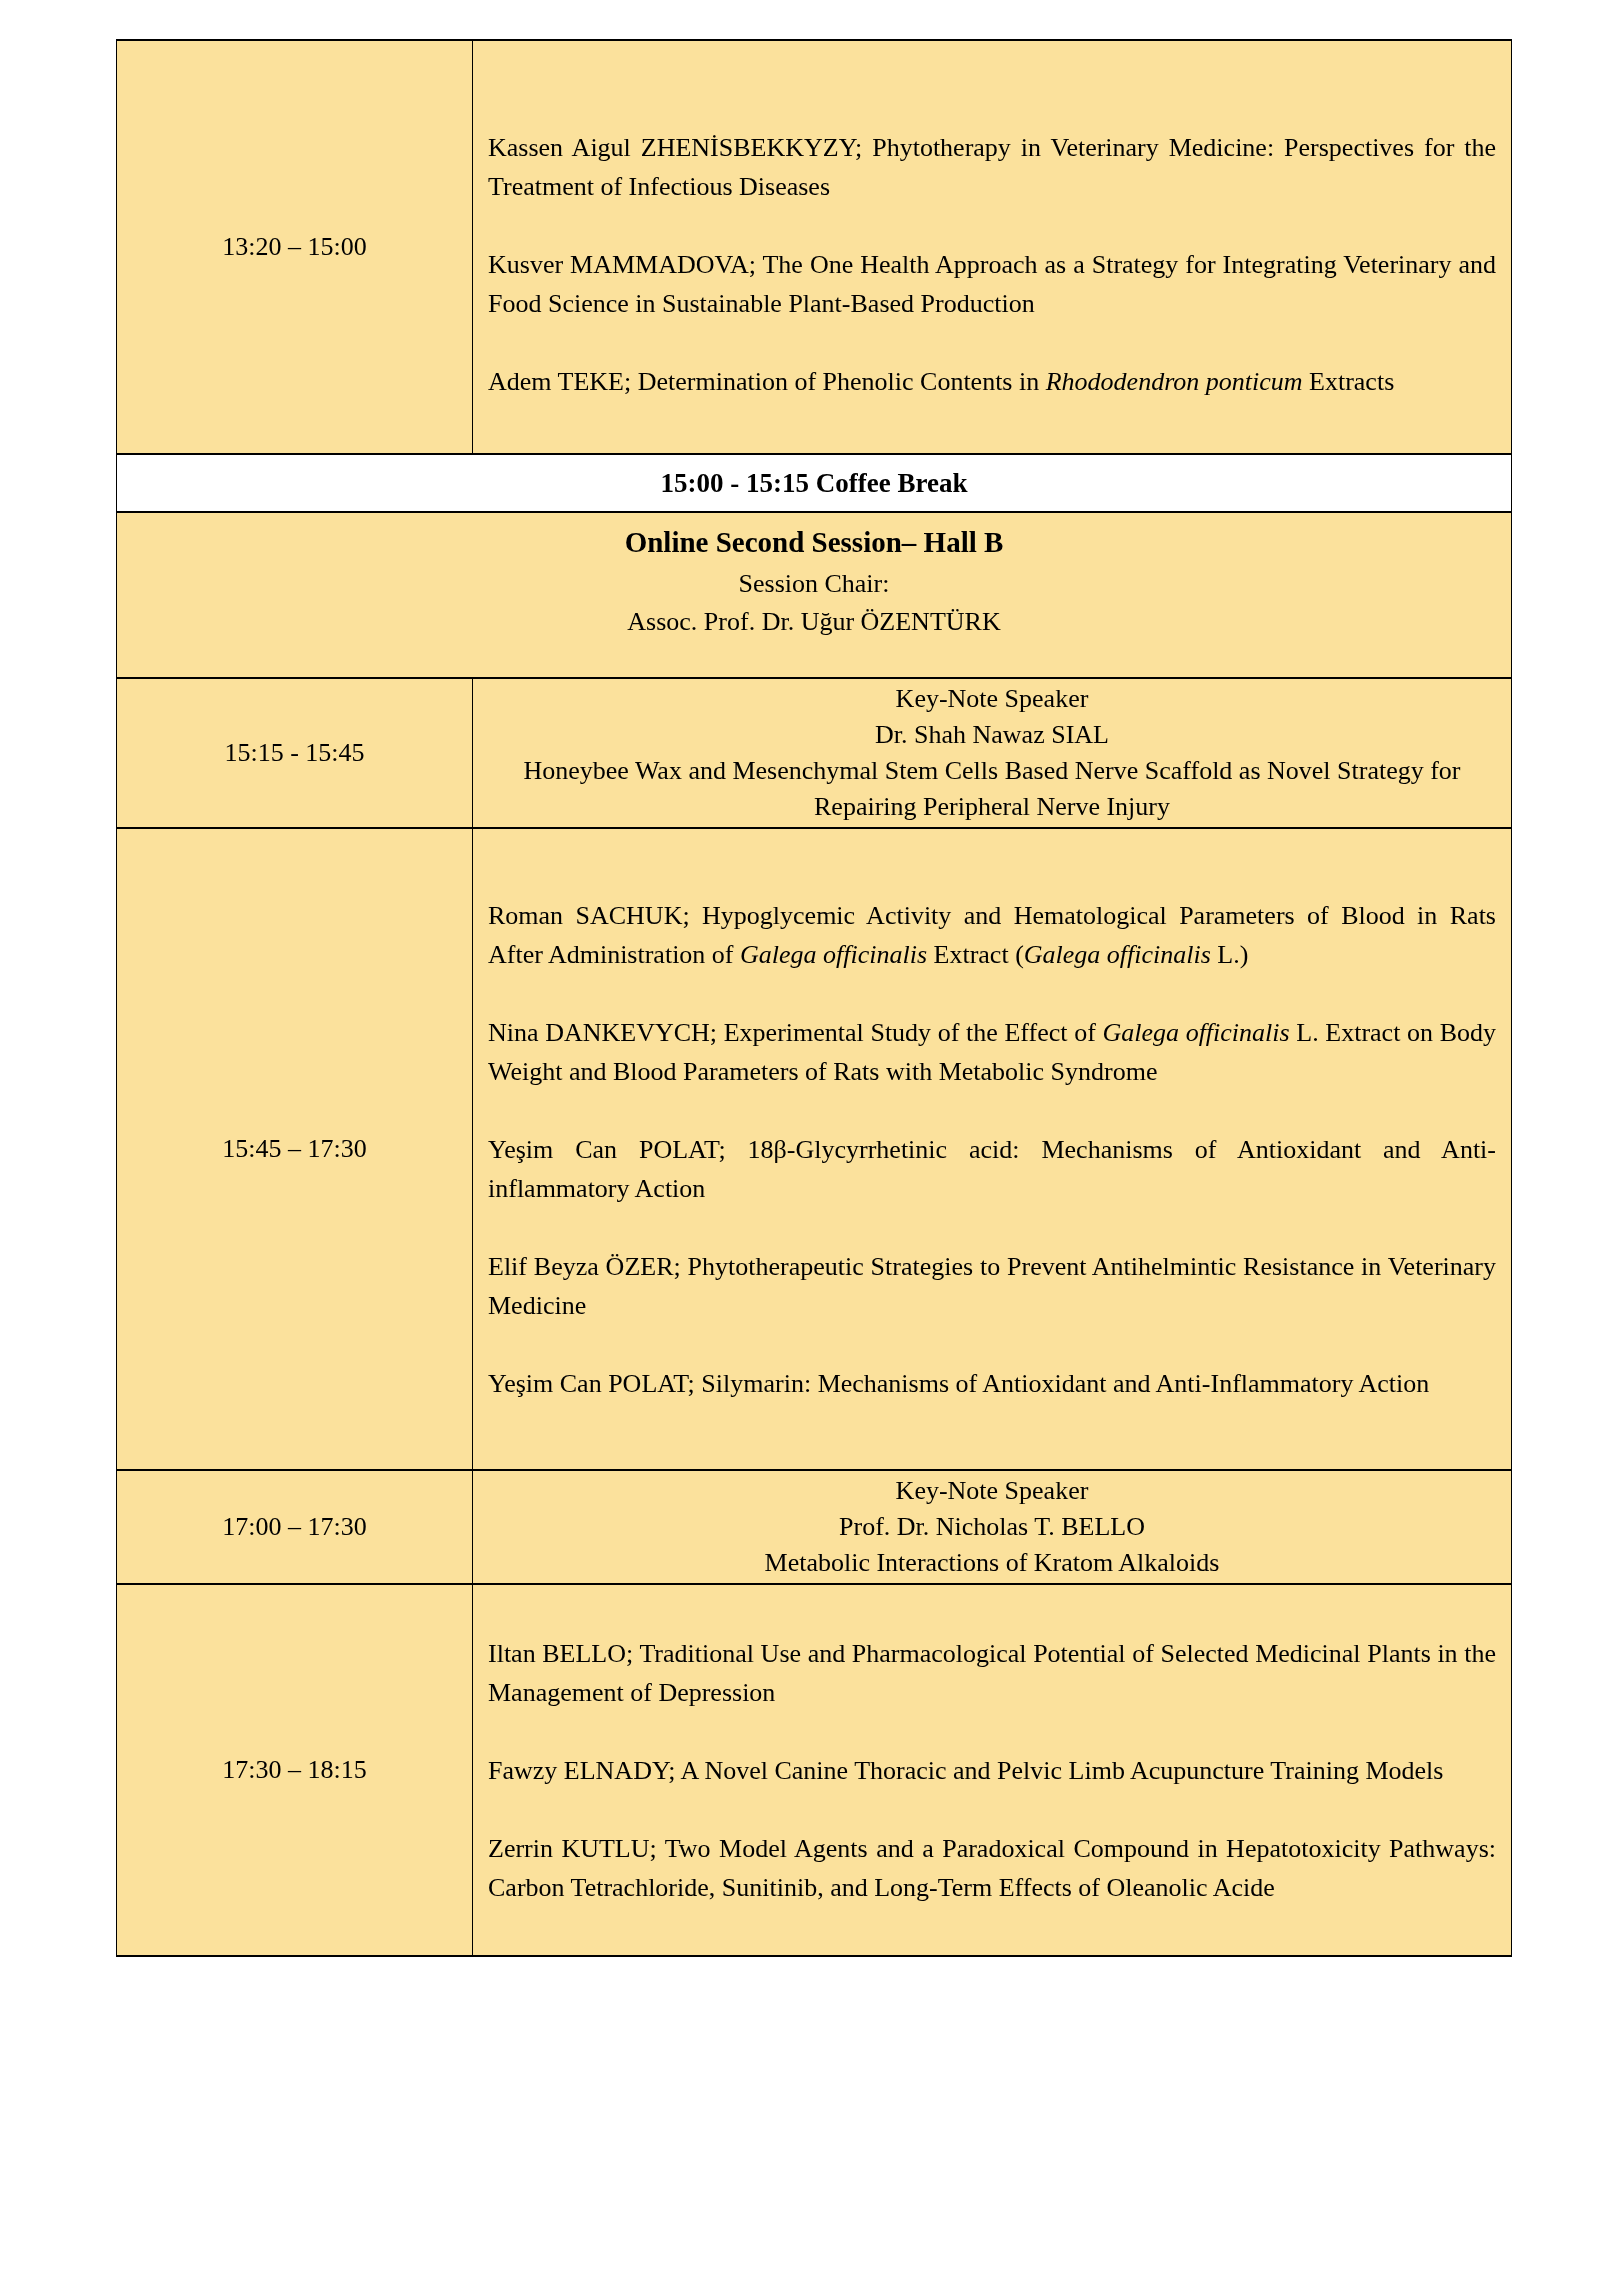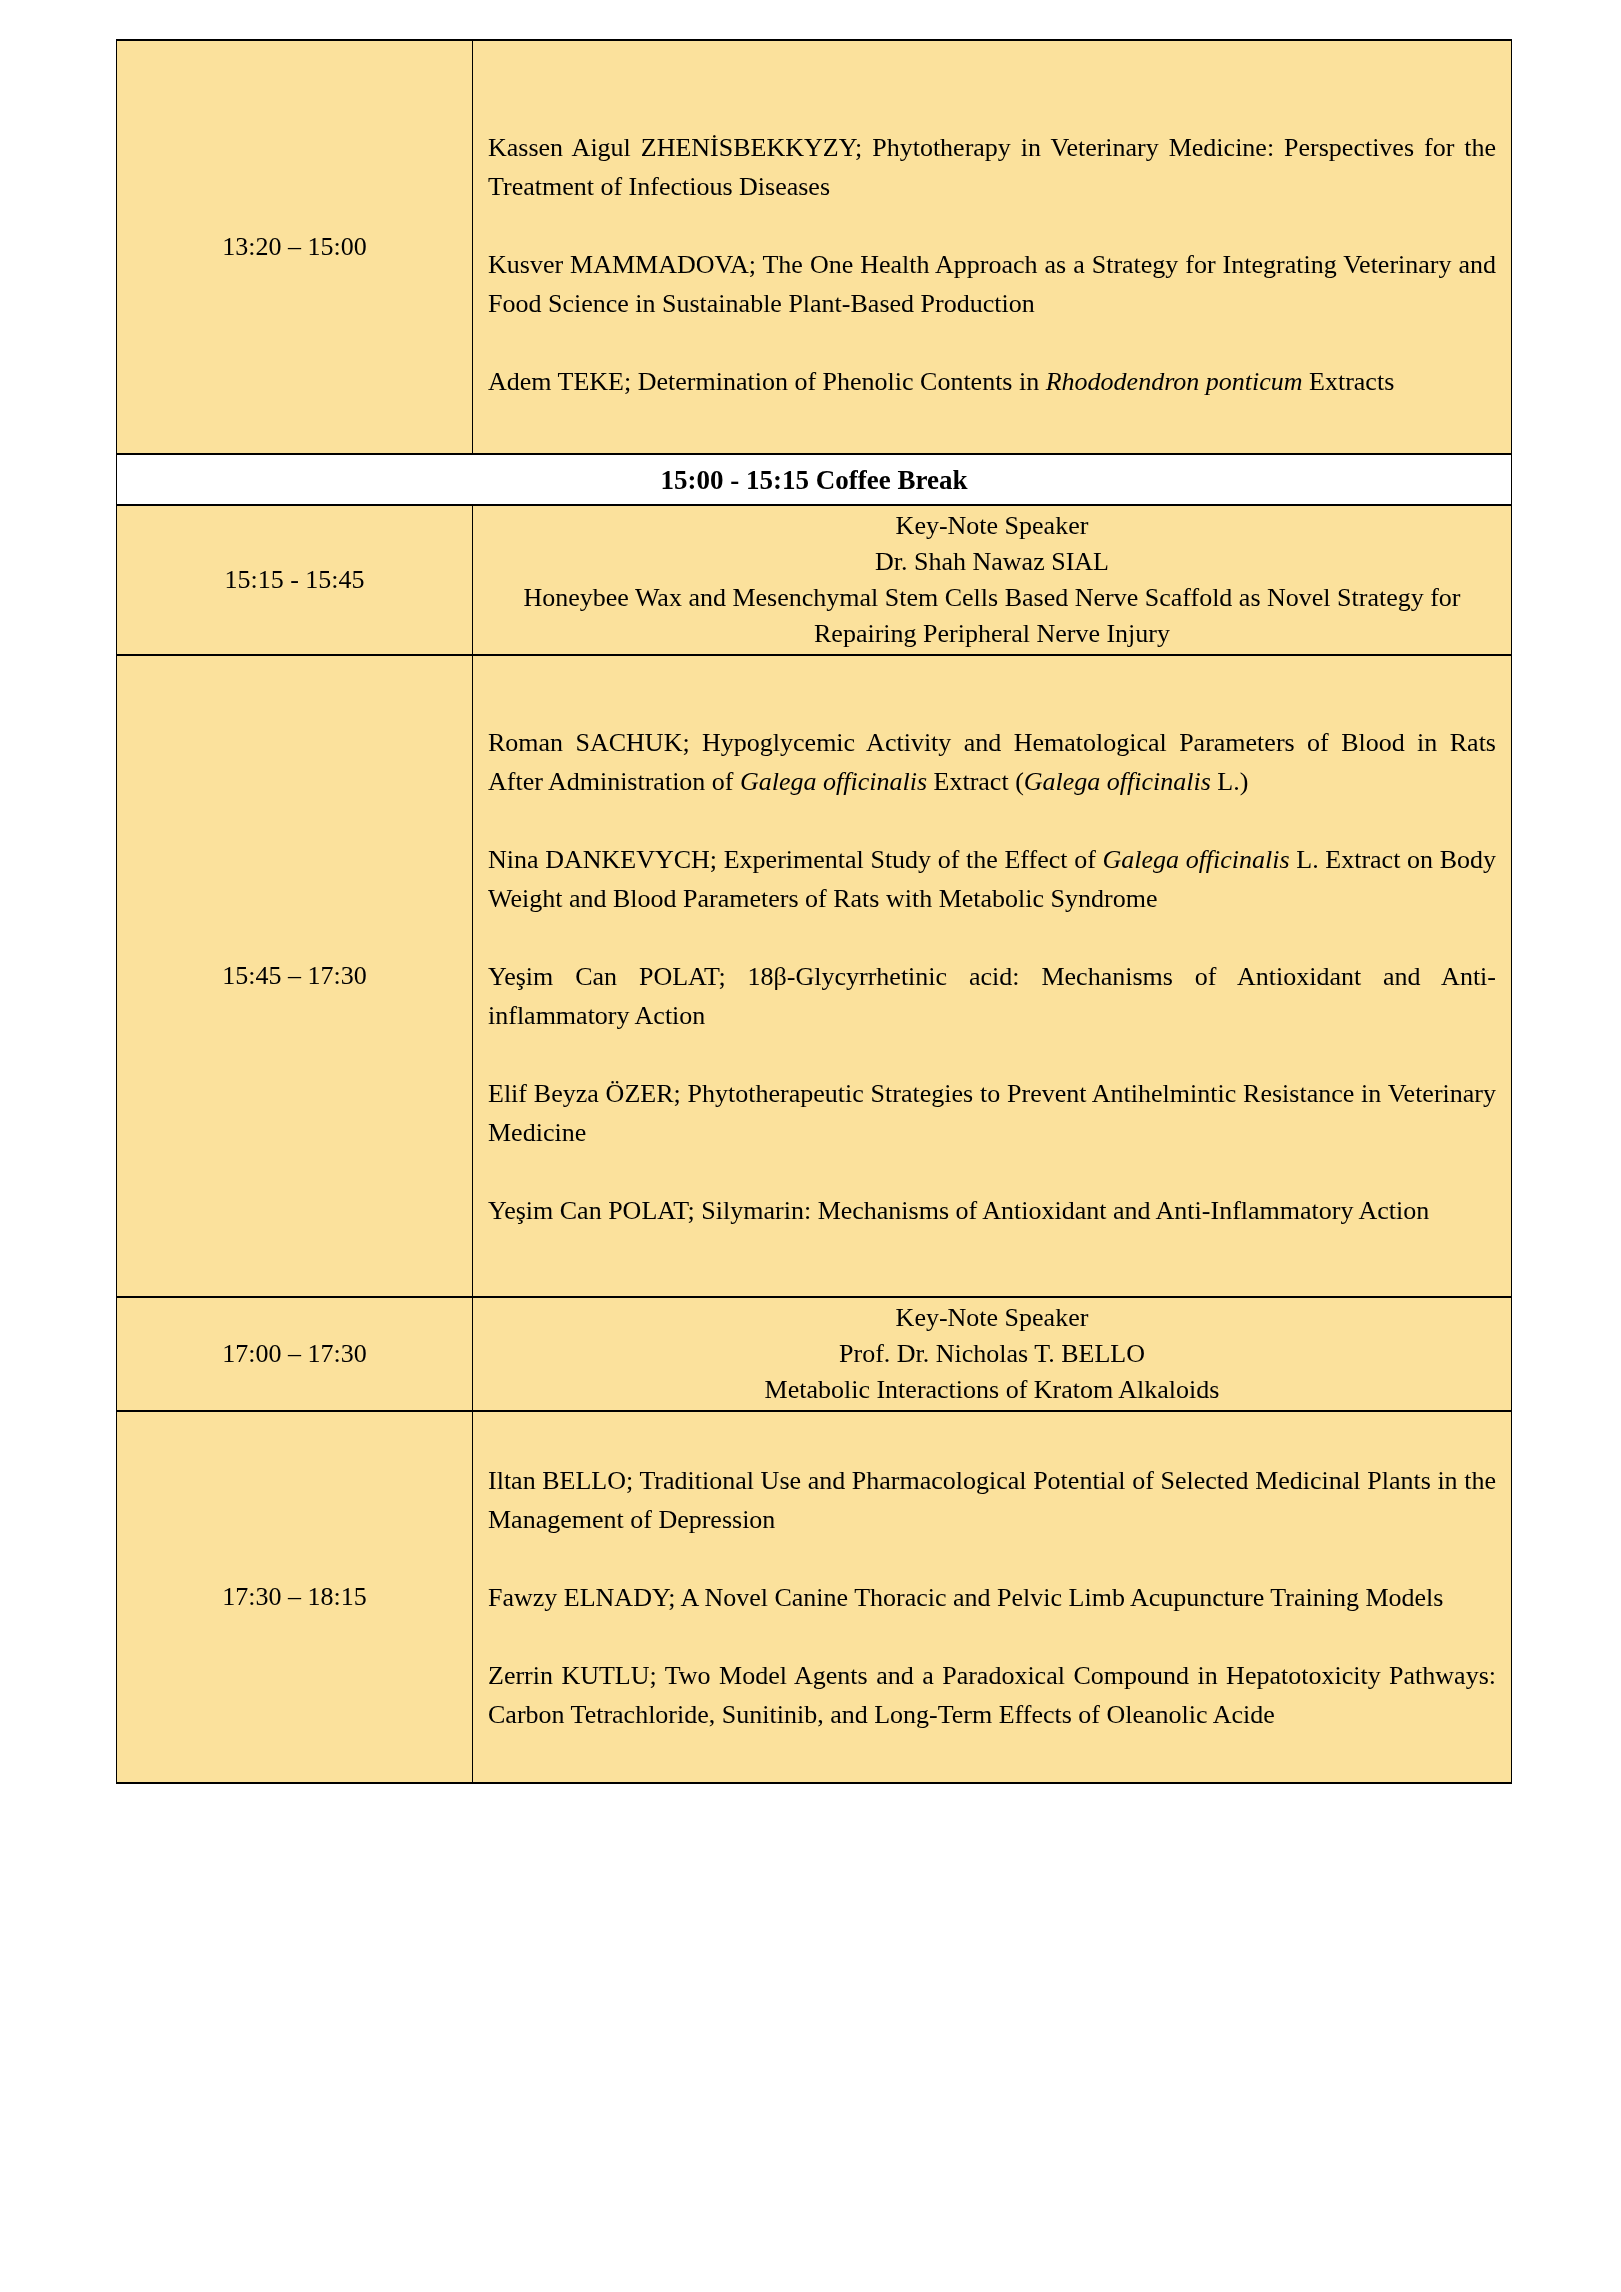--- a/index.html
+++ b/index.html
@@ -96,22 +96,29 @@
     </colgroup>
     <tbody>
         <tr style="height: 414px;">
           <td class="time-cell">13:20 – 15:00</td>
           <td class="content-cell" style="padding: 47px 15px 12.5px;">
             <p class="entry"><span class="b ">Kassen Aigul ZHENİSBEKKYZY</span><span class="">; Phytotherapy in Veterinary Medicine: Perspectives for the Treatment of Infectious Diseases</span></p>
             <p class="entry"><span class="b ">Kusver MAMMADOVA;</span><span class=""> The One Health Approach as a Strategy for Integrating Veterinary and Food Science in Sustainable Plant-Based Production</span></p>
             <p class="entry"><span class="b ">Adem TEKE</span><span class="">; Determination of Phenolic Contents in </span><span class="i">Rhododendron ponticum</span><span class=""> Extracts</span></p>
           </td>
         </tr>
-        <tr style="height: 51px;">
+        <tr style="height: 58px;">
           <td colspan="2" class="break-cell">15:00 - 15:15 Coffee Break</td>
+        </tr>
+        <tr style="height: 162px;">
+          <td colspan="2" class="header-cell">
+            <p class="title-line b">Online Second Session– Hall B</p>
+            <p class="">Session Chair:</p>
+            <p class="b">Assoc. Prof. Dr. Uğur ÖZENTÜRK</p>
+          </td>
         </tr>
         <tr style="height: 148px;">
           <td class="time-cell">15:15 - 15:45</td>
           <td class="keynote-cell">
             <p class="">Key-Note Speaker</p>
             <p class="b">Dr. Shah Nawaz SIAL</p>
             <p class="">Honeybee Wax and Mesenchymal Stem Cells Based Nerve Scaffold as Novel Strategy for Repairing Peripheral Nerve Injury</p>
           </td>
         </tr>
         <tr style="height: 642px;">

